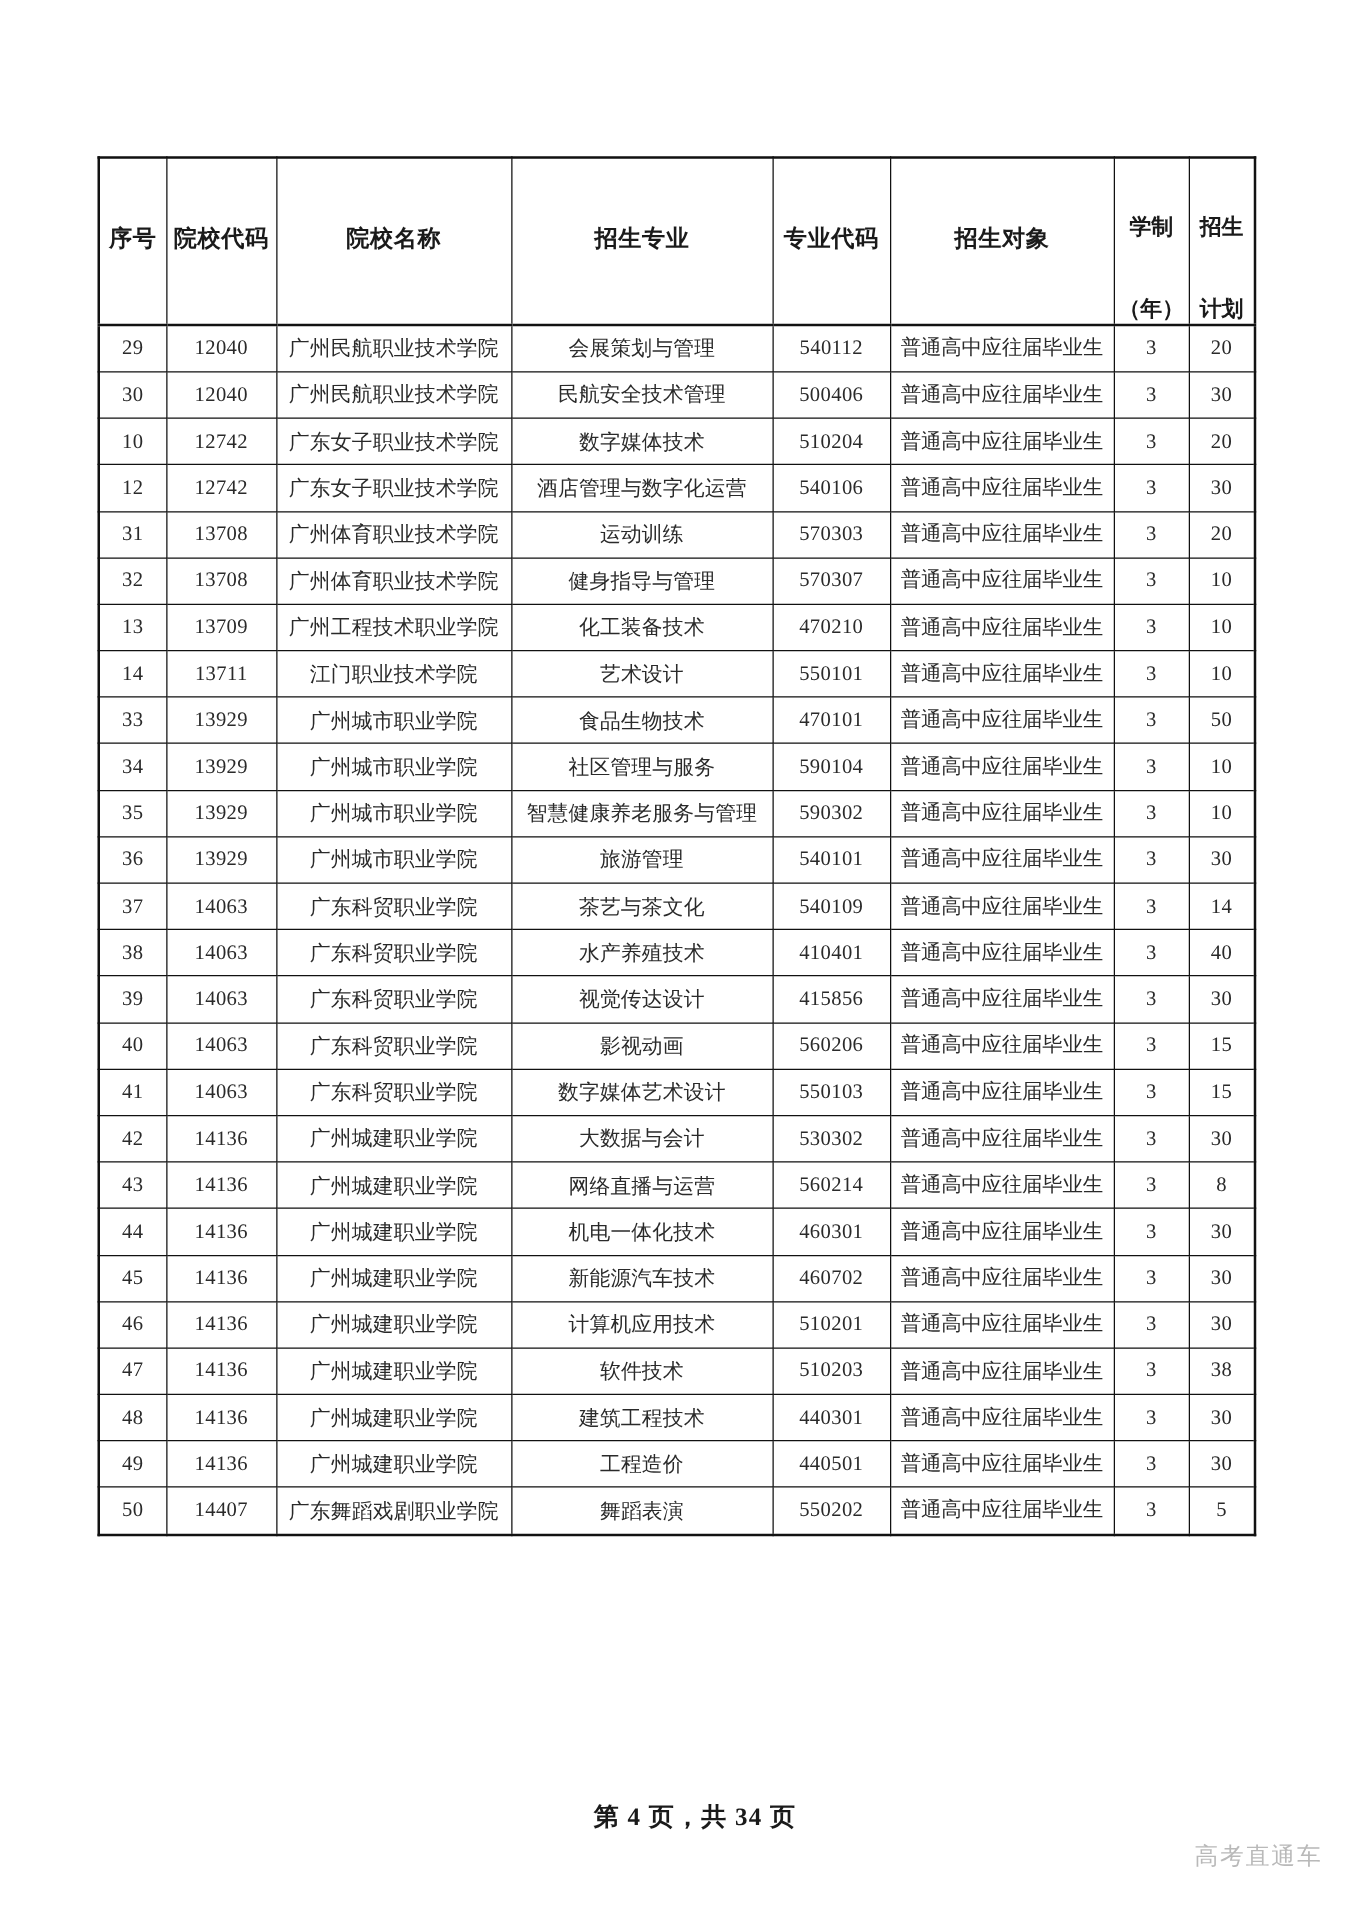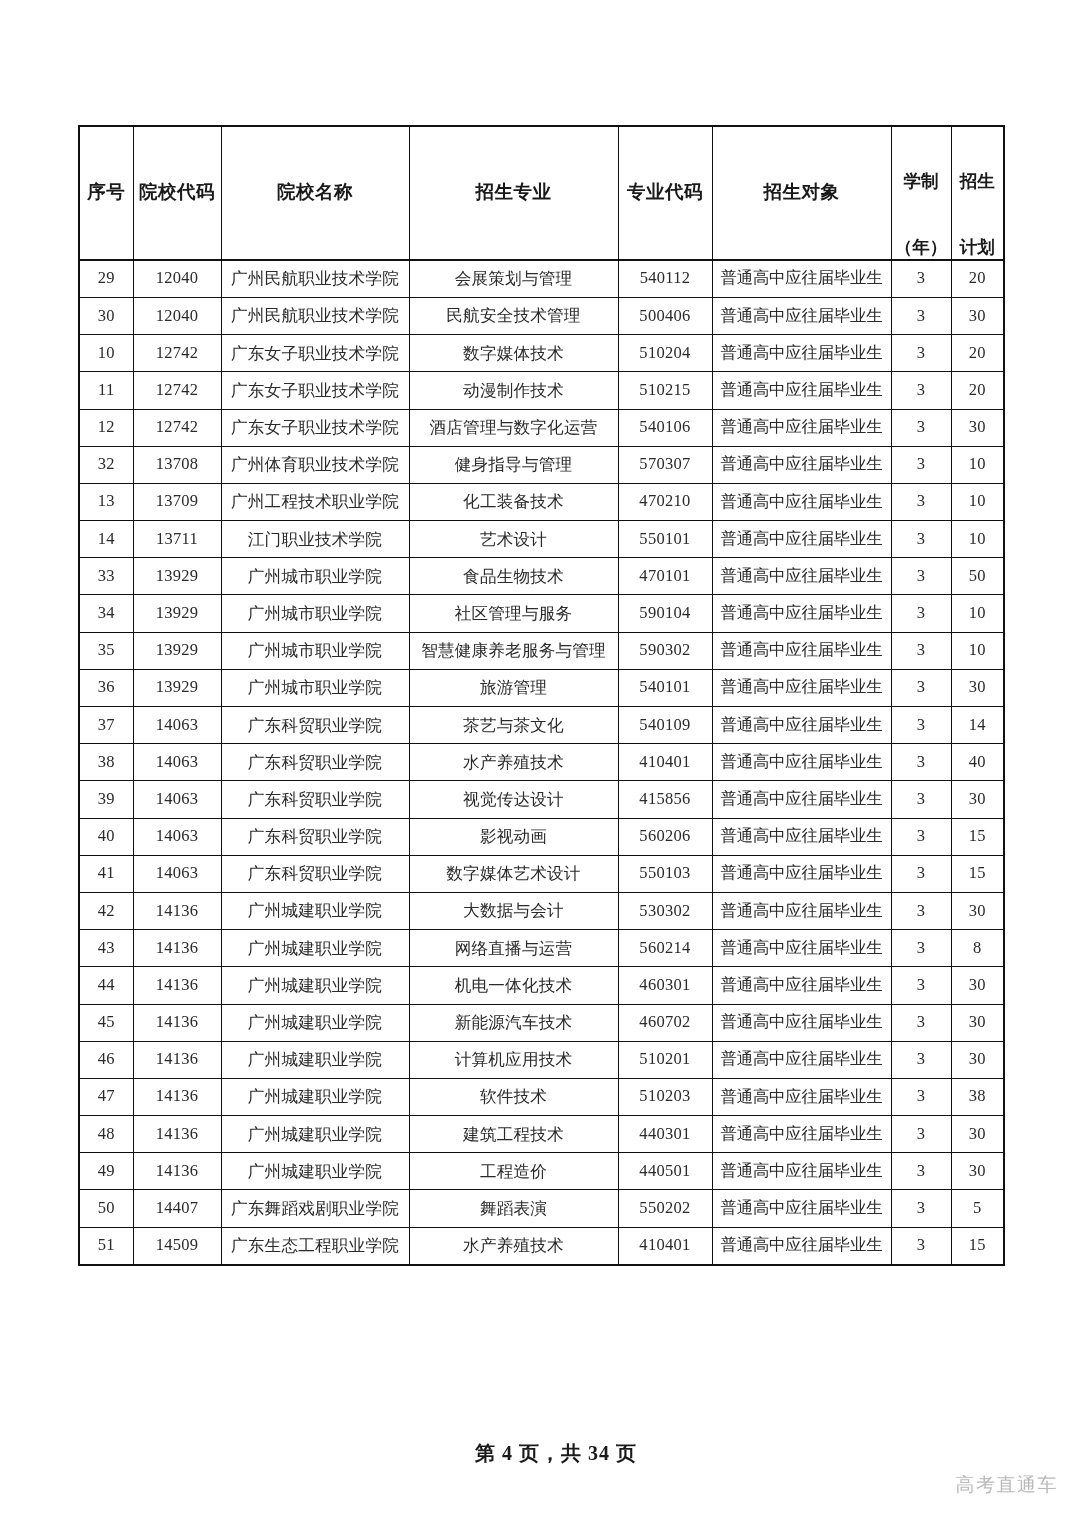--- a/index.html
+++ b/index.html
@@ -174,40 +174,40 @@
             <td class="num">10</td>
             <td class="num">12742</td>
             <td class="cn">广东女子职业技术学院</td>
             <td class="major">数字媒体技术</td>
             <td class="num">510204</td>
             <td class="target">普通高中应往届毕业生</td>
             <td class="num">3</td>
             <td class="num">20</td>
           </tr>
           <tr>
-            <td class="num">11</td>
-            <td class="num">12742</td>
-            <td class="cn">广东女子职业技术学院</td>
-            <td class="major">动漫制作技术</td>
-            <td class="num">510215</td>
-            <td class="target">普通高中应往届毕业生</td>
-            <td class="num">3</td>
-            <td class="num">20</td>
-          </tr>
-          <tr>
             <td class="num">12</td>
             <td class="num">12742</td>
             <td class="cn">广东女子职业技术学院</td>
             <td class="major">酒店管理与数字化运营</td>
             <td class="num">540106</td>
             <td class="target">普通高中应往届毕业生</td>
             <td class="num">3</td>
             <td class="num">30</td>
           </tr>
           <tr>
+            <td class="num">31</td>
+            <td class="num">13708</td>
+            <td class="cn">广州体育职业技术学院</td>
+            <td class="major">运动训练</td>
+            <td class="num">570303</td>
+            <td class="target">普通高中应往届毕业生</td>
+            <td class="num">3</td>
+            <td class="num">20</td>
+          </tr>
+          <tr>
             <td class="num">32</td>
             <td class="num">13708</td>
             <td class="cn">广州体育职业技术学院</td>
             <td class="major">健身指导与管理</td>
             <td class="num">570307</td>
             <td class="target">普通高中应往届毕业生</td>
             <td class="num">3</td>
             <td class="num">10</td>
           </tr>
           <tr>
@@ -403,30 +403,20 @@
           <tr>
             <td class="num">50</td>
             <td class="num">14407</td>
             <td class="cn">广东舞蹈戏剧职业学院</td>
             <td class="major">舞蹈表演</td>
             <td class="num">550202</td>
             <td class="target">普通高中应往届毕业生</td>
             <td class="num">3</td>
             <td class="num">5</td>
           </tr>
-          <tr>
-            <td class="num">51</td>
-            <td class="num">14509</td>
-            <td class="cn">广东生态工程职业学院</td>
-            <td class="major">水产养殖技术</td>
-            <td class="num">410401</td>
-            <td class="target">普通高中应往届毕业生</td>
-            <td class="num">3</td>
-            <td class="num">15</td>
-          </tr>
         </tbody>
     </table>
   </div>
 
   <div class="footer">第 4 页，共 34 页</div>
   <div class="watermark">高考直通车</div>
 
 </div>
 
 </body></html>

